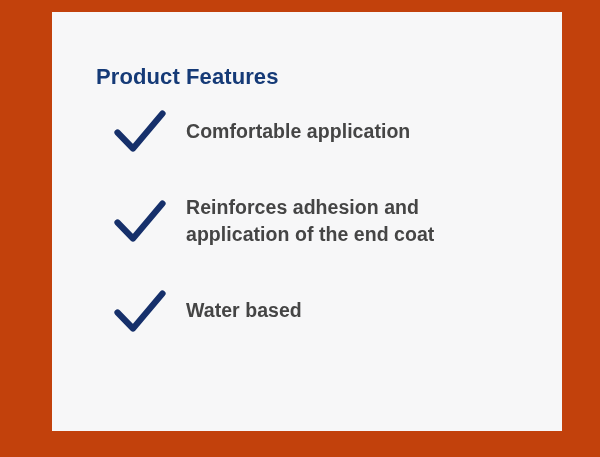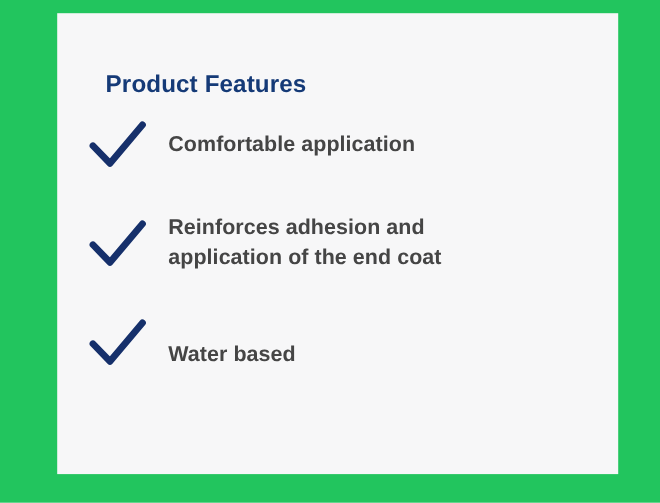--- a/index.html
+++ b/index.html
@@ -11,21 +11,21 @@
     height: 457px;
     background: #ffffff;
     font-family: "Liberation Sans", sans-serif;
     overflow: hidden;
   }
 
   #stage {
     position: relative;
     width: 600px;
     height: 457px;
-    background: #22c55e;
+    background: #c2410c;
   }
 
   
   #feature-card {
     position: absolute;
     left: 52px;
     top: 12px;
     width: 510px;
     height: 419px;
     background: #f7f7f8;
@@ -39,36 +39,35 @@
     font-size: 22px;
     font-weight: bold;
     letter-spacing: 0.1px;
     color: #153a77;
     line-height: 1.2;
     white-space: nowrap;
   }
 
   .feature-list {
     position: absolute;
-    left: 27px;
+    left: 60px;
     top: 94px;
     width: 430px;
     list-style: none;
     margin: 0;
     padding: 0;
   }
 
   .feature-item {
     display: flex;
     align-items: center;
     margin-bottom: 38px;
   }
   .feature-item:last-child {
     margin-bottom: 0;
-    align-items: flex-end;
   }
 
   .check-wrap {
     flex: 0 0 auto;
     width: 74px;
     height: 50px;
     display: flex;
     align-items: center;
     justify-content: flex-start;
     padding-left: 2px;

